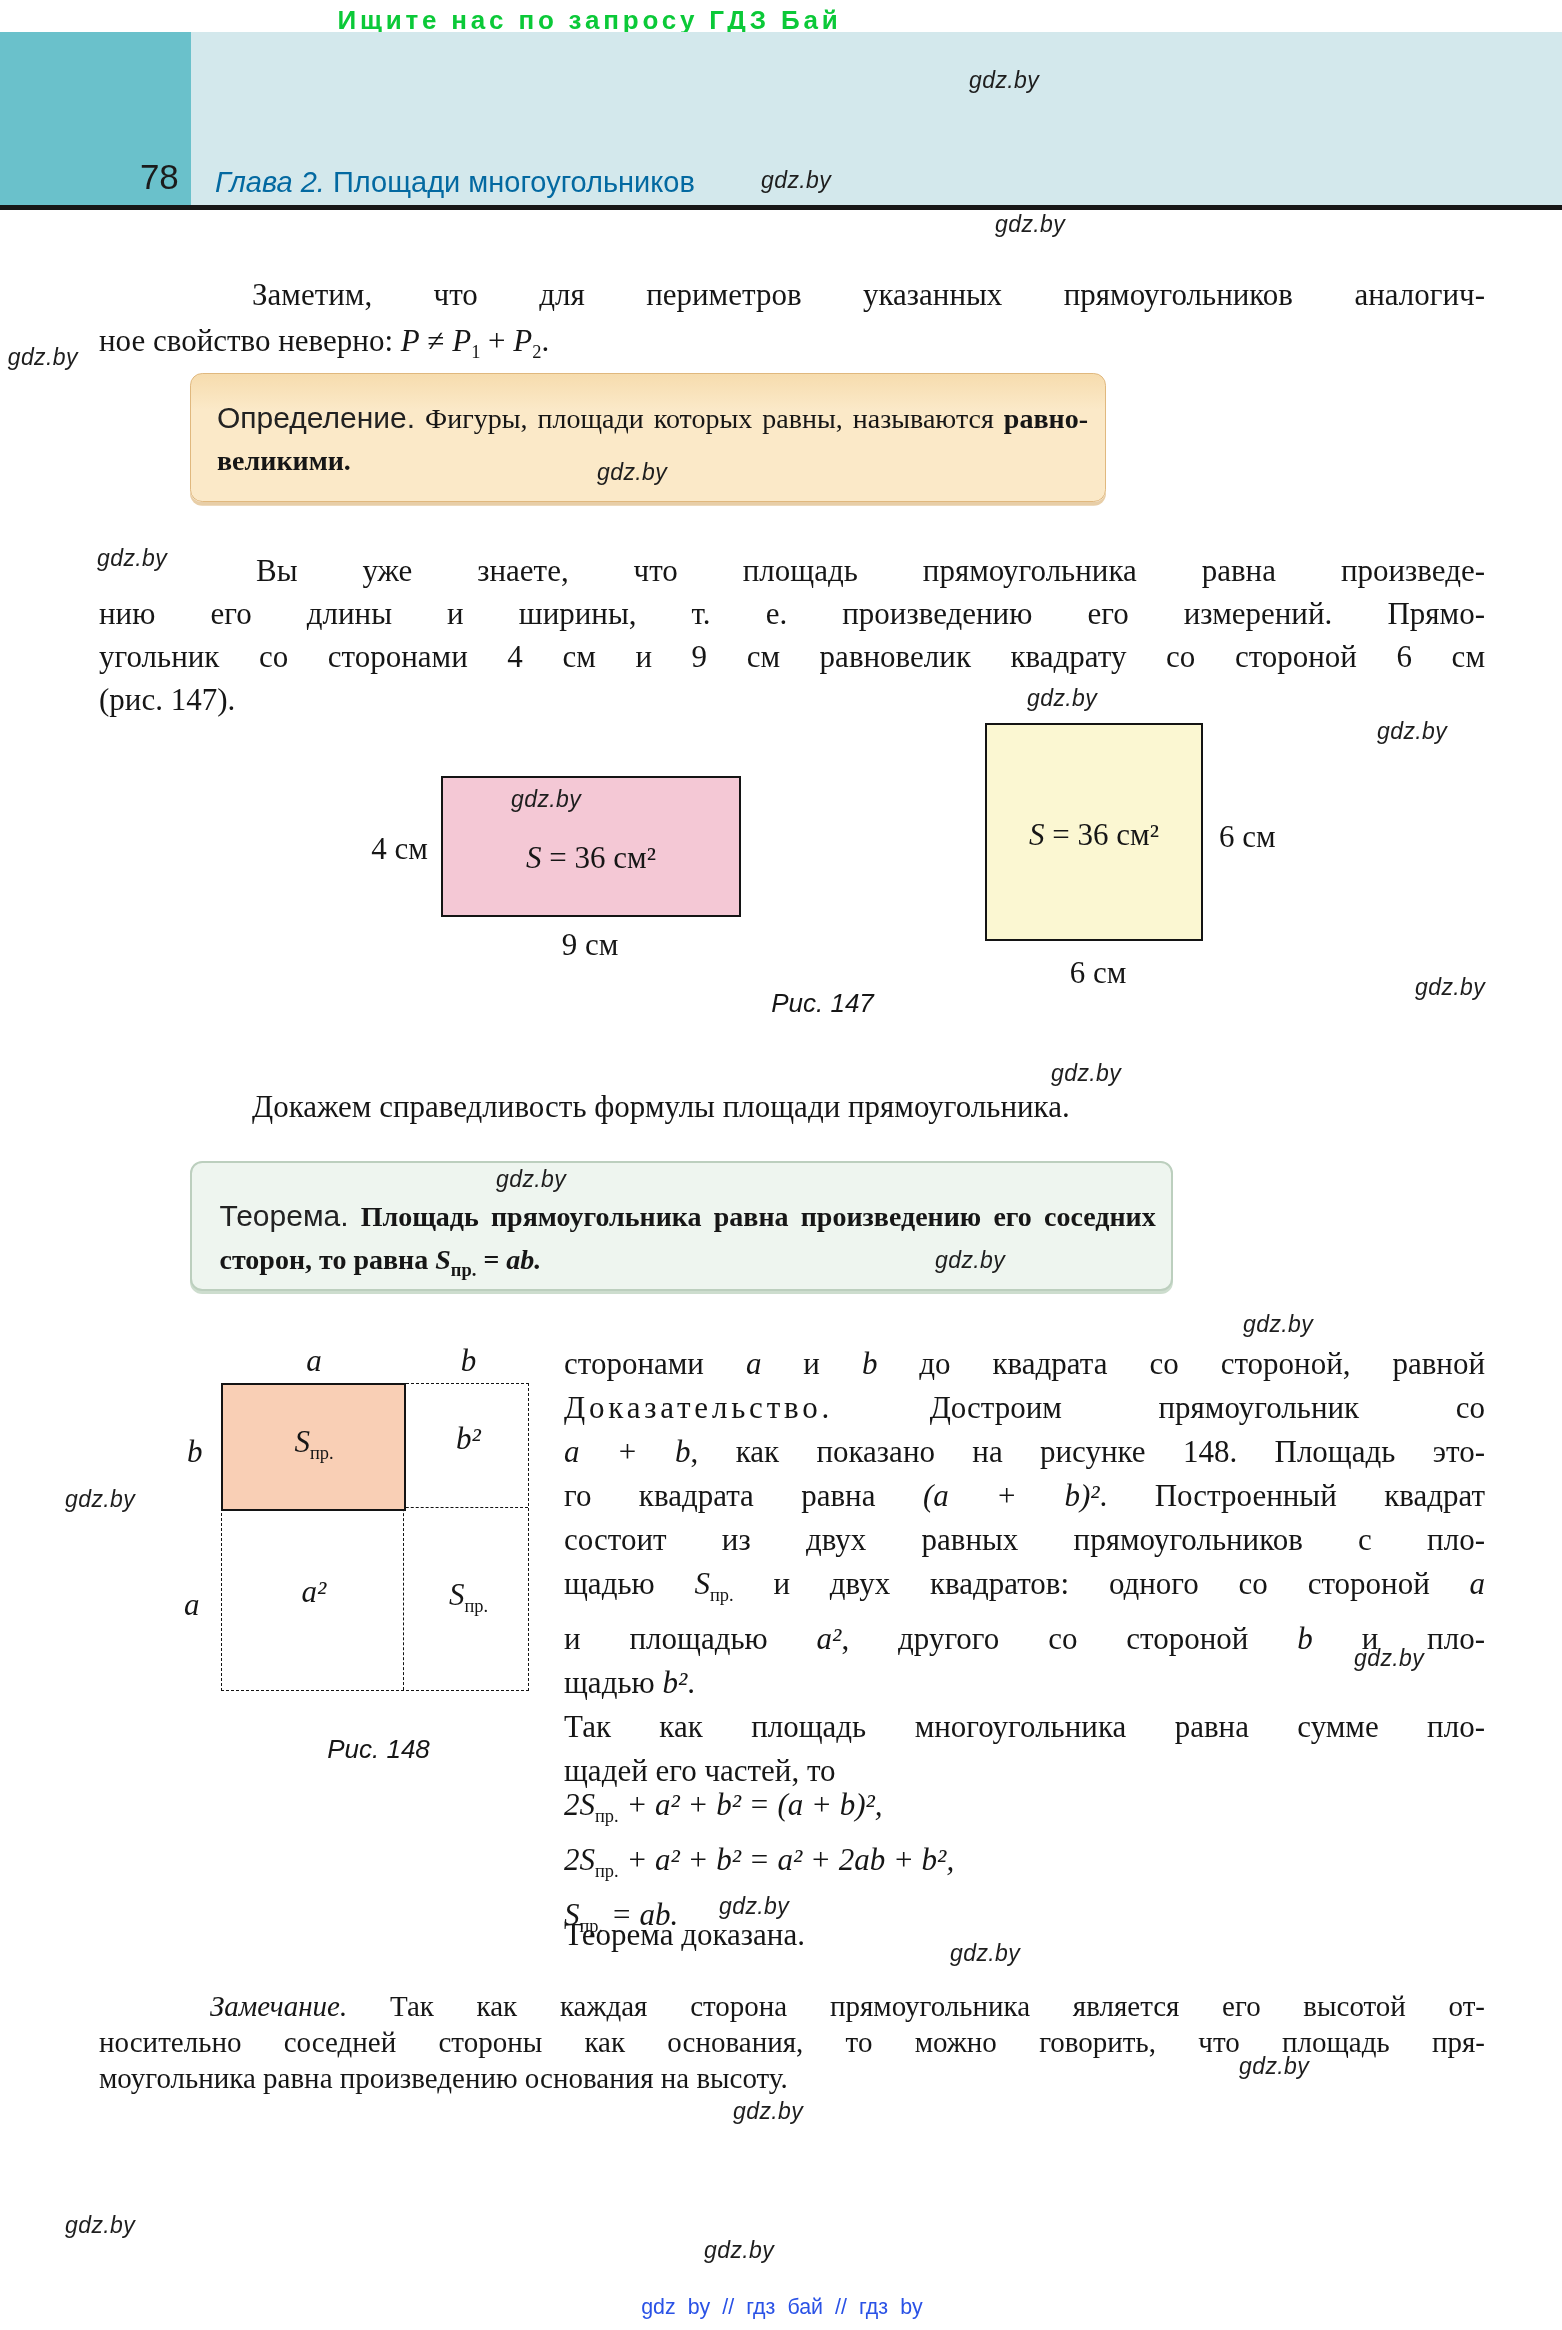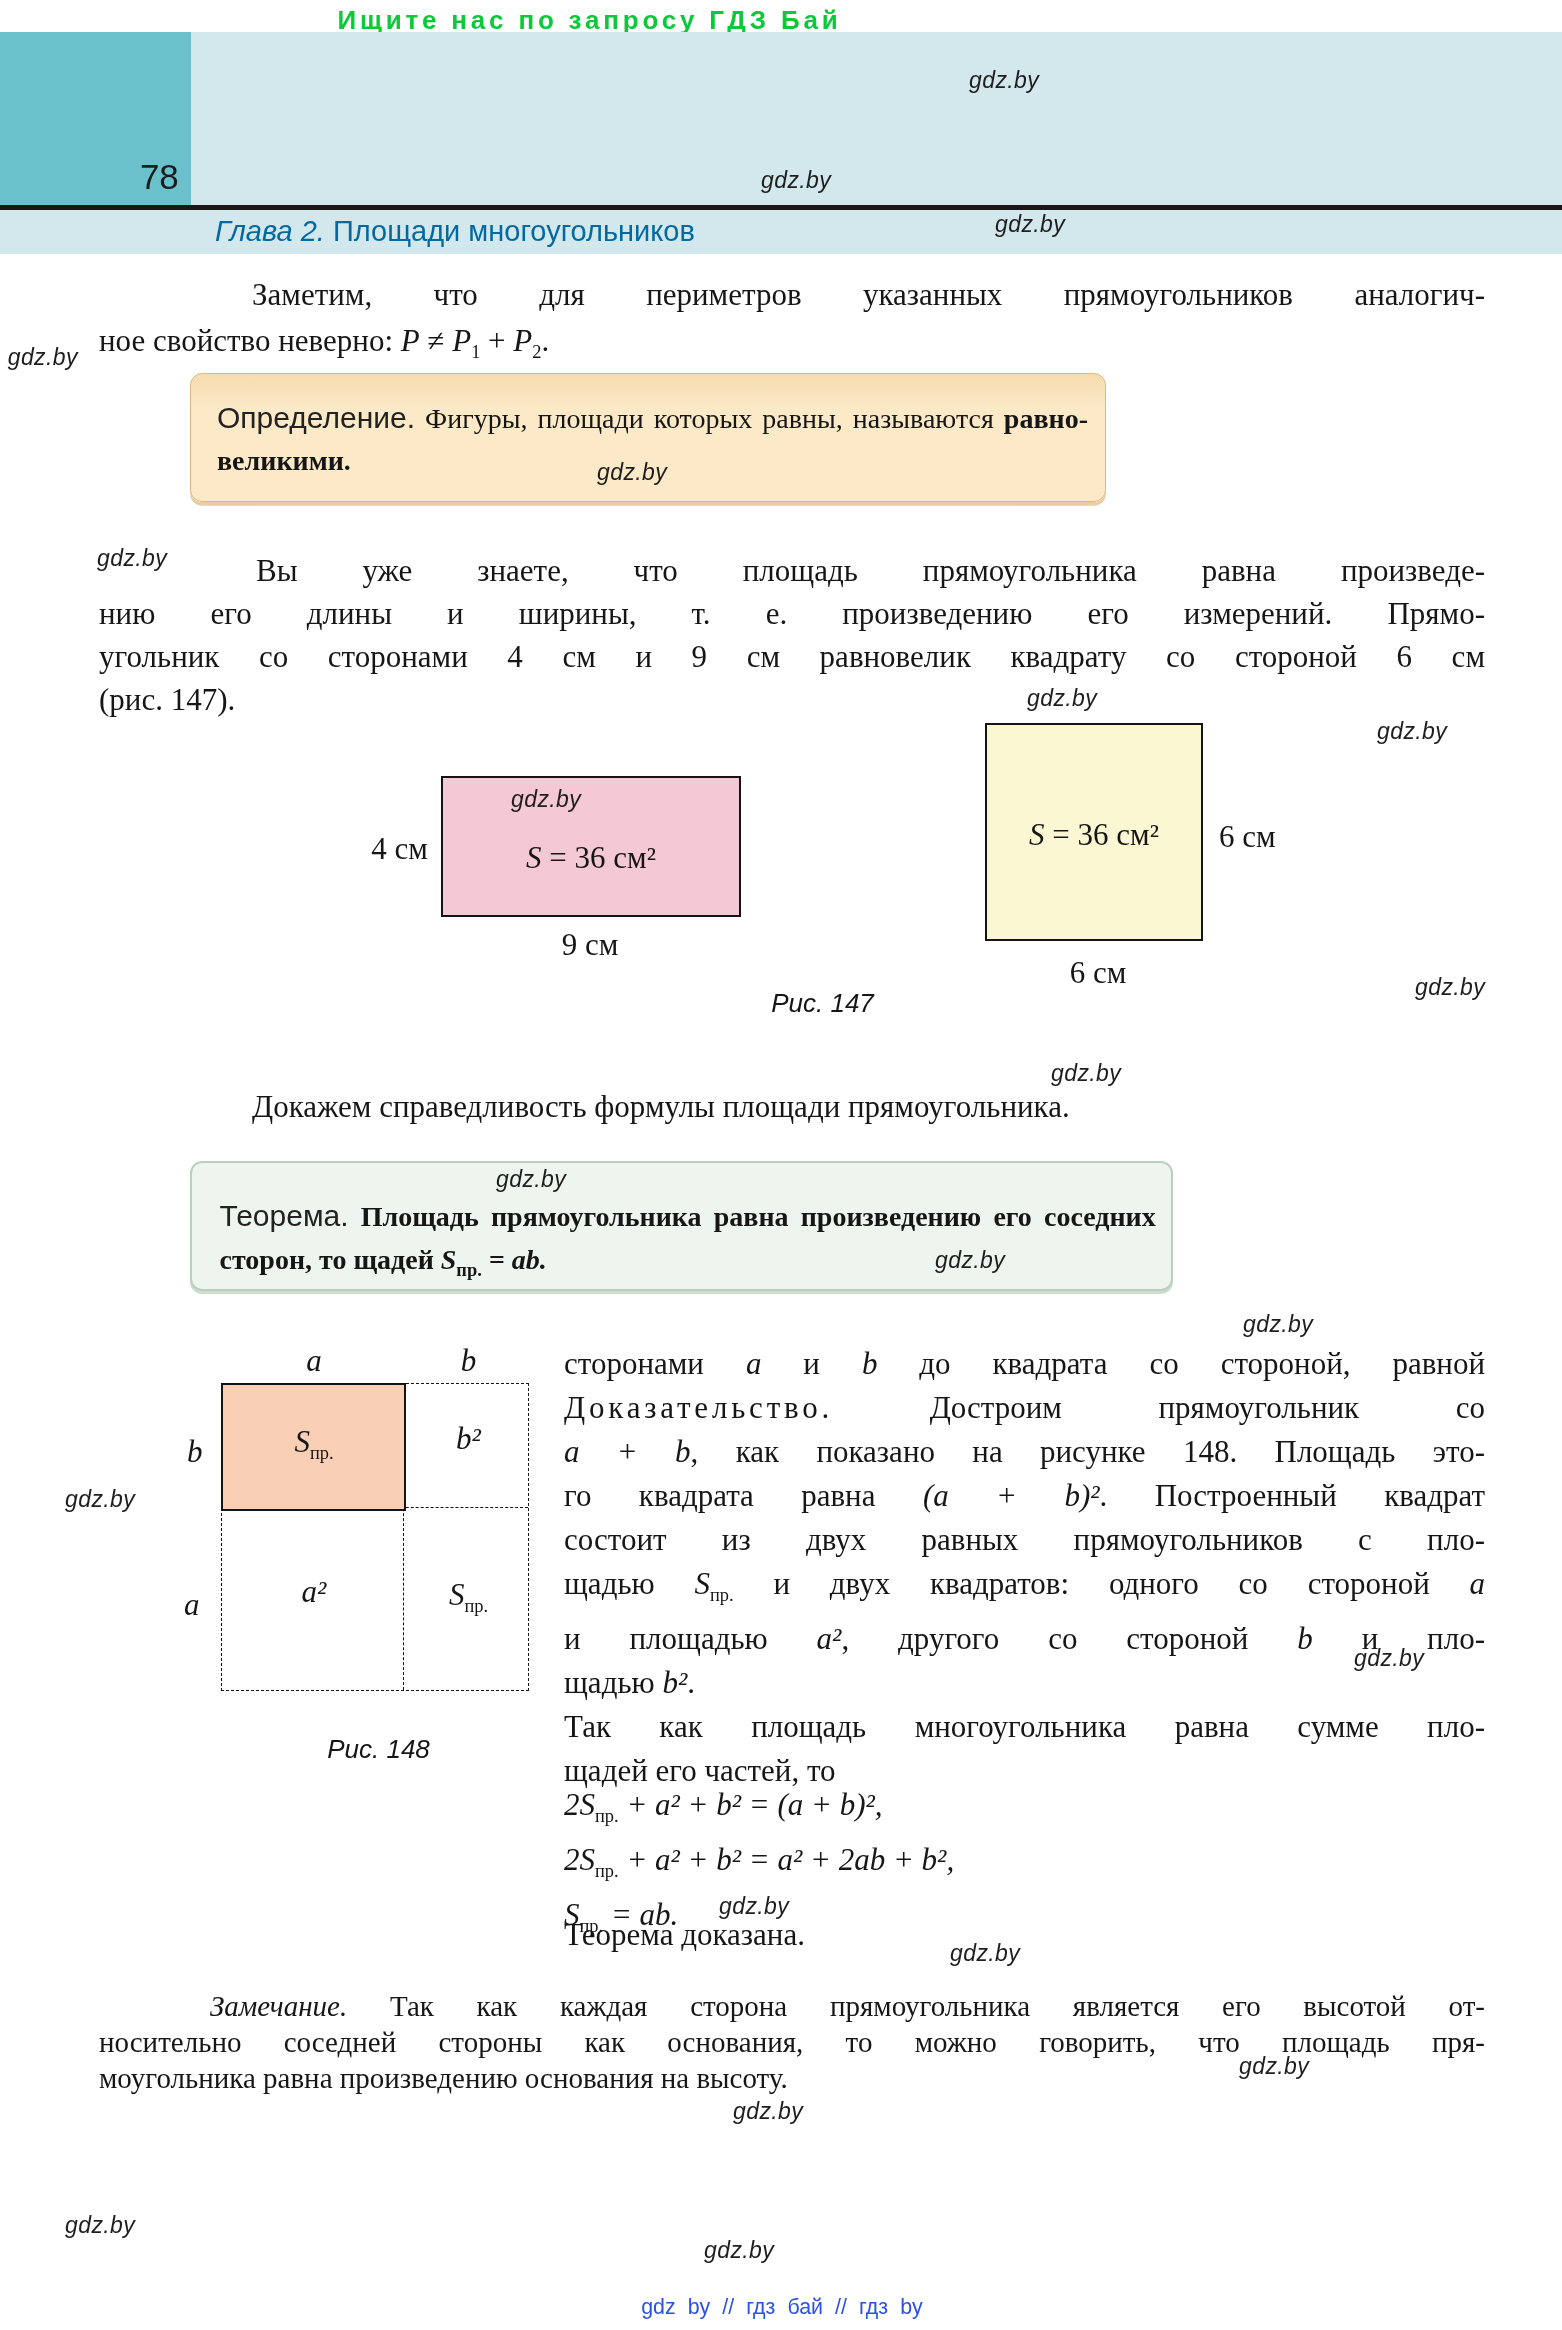--- a/index.html
+++ b/index.html
@@ -18,21 +18,21 @@
   .jl { text-align:justify; text-align-last:justify; }
   .it { font-style:italic; }
   .b  { font-weight:bold; }
   sub { font-size:18.4px; font-style:normal; }
   .ctr { text-align:center; }
   .rt  { text-align:right; }
 
   
   .promo { left:207px; top:4.6px; width:765px; text-align:center;
            font-size:26px; letter-spacing:3.8px; color:#0bc938; font-weight:bold; }
-  .band  { left:0; top:32px; width:1563px; height:222px; background:#d3e8ec; }
+  .band  { left:0; top:32px; width:1563px; height:173px; background:#d3e8ec; }
   .band-dark { left:0; top:0; width:191px; height:173px; background:#6ac1cb; }
   .pagenum { right:12.2px; bottom:7.7px; font-size:35px; color:#1b1b1b; }
   .chapter { left:215px; bottom:6.1px; font-size:29px; color:#0369a1; white-space:nowrap; }
   .rule { left:0; top:205px; width:1563px; height:4.6px; background:#171717; }
 
   
   .p1 { left:99px; top:272px; width:1386px; font-size:31px; line-height:46px; }
   .p2 { left:99px; top:549px; width:1386px; font-size:31px; line-height:43px; }
   .leadin { left:99px; top:1089px; width:1386px; font-size:31px; text-indent:153px; }
   .proofcol { left:564px; top:1342px; width:921px; font-size:31px; line-height:44px; }
@@ -129,21 +129,21 @@
 <div class="abs figlabel ctr" style="left:1037px;top:955px;width:122px">6 см</div>
 <div class="abs cap ctr" style="left:750px;top:988px;width:145px">Рис. 147</div>
 
 <div class="abs leadin">Докажем справедливость формулы площади прямоугольника.</div>
 
 <div class="abs thmbox">
   <div class="jl">
     <span class="lead-word">Теорема.</span><span class="b"> Площадь прямоугольника равна произведению его соседних</span>
   </div>
   <div class="b">
-    <span>сторон, то щадей </span><span class="it">S</span><sub>пр.</sub><span class="it"> = ab.</span>
+    <span>сторон, то равна </span><span class="it">S</span><sub>пр.</sub><span class="it"> = ab.</span>
   </div>
 </div>
 
 <div class="abs sq148">
   <div class="vline"></div>
   <div class="hline"></div>
   <div class="cell"></div>
   <div class="lab ctr" style="left:0;top:-41px;width:184px">a</div>
   <div class="lab ctr" style="left:184px;top:-41px;width:125px">b</div>
   <div class="lab" style="left:-35px;top:50px">b</div>

